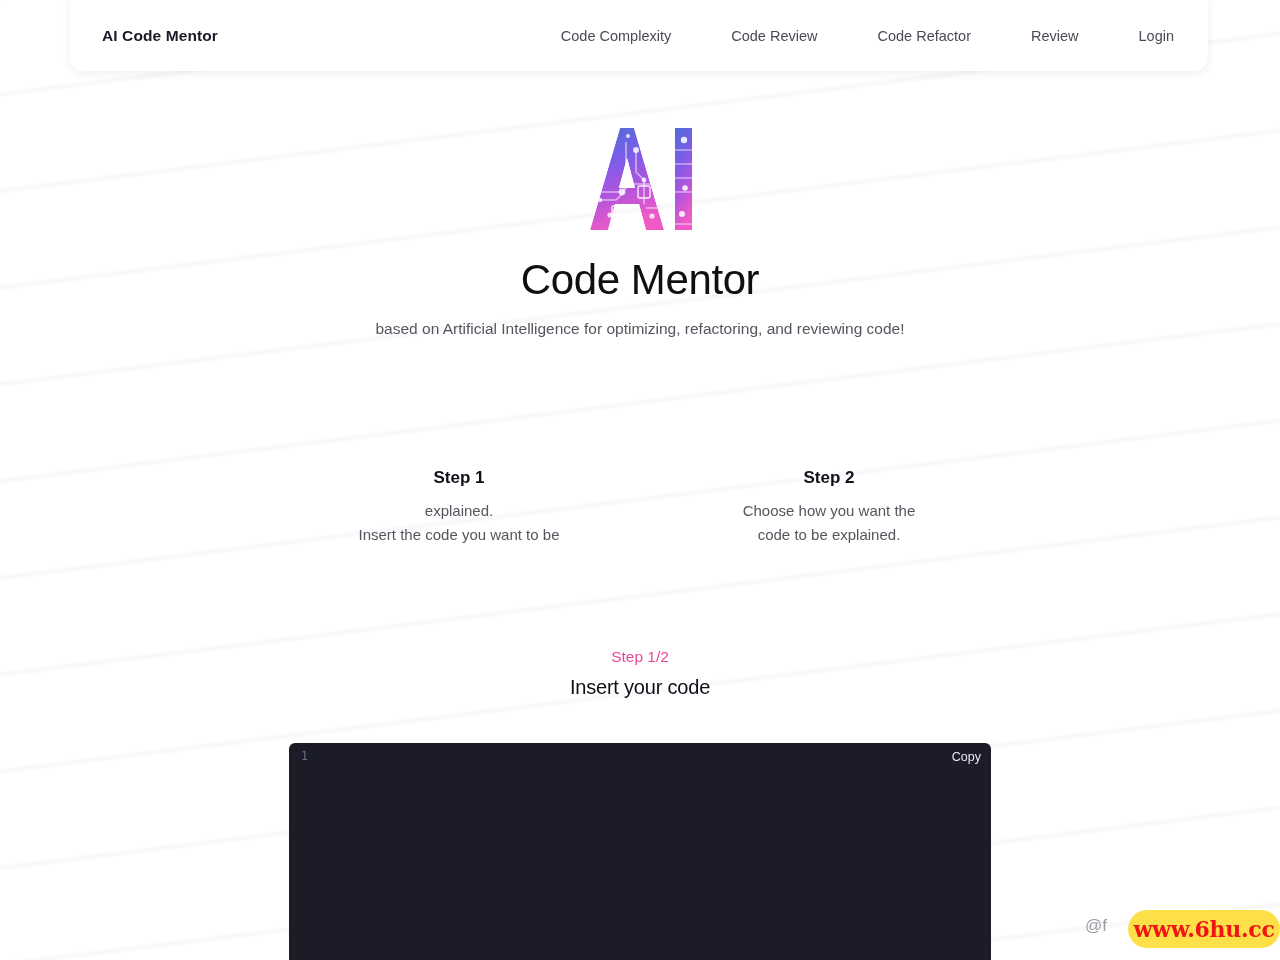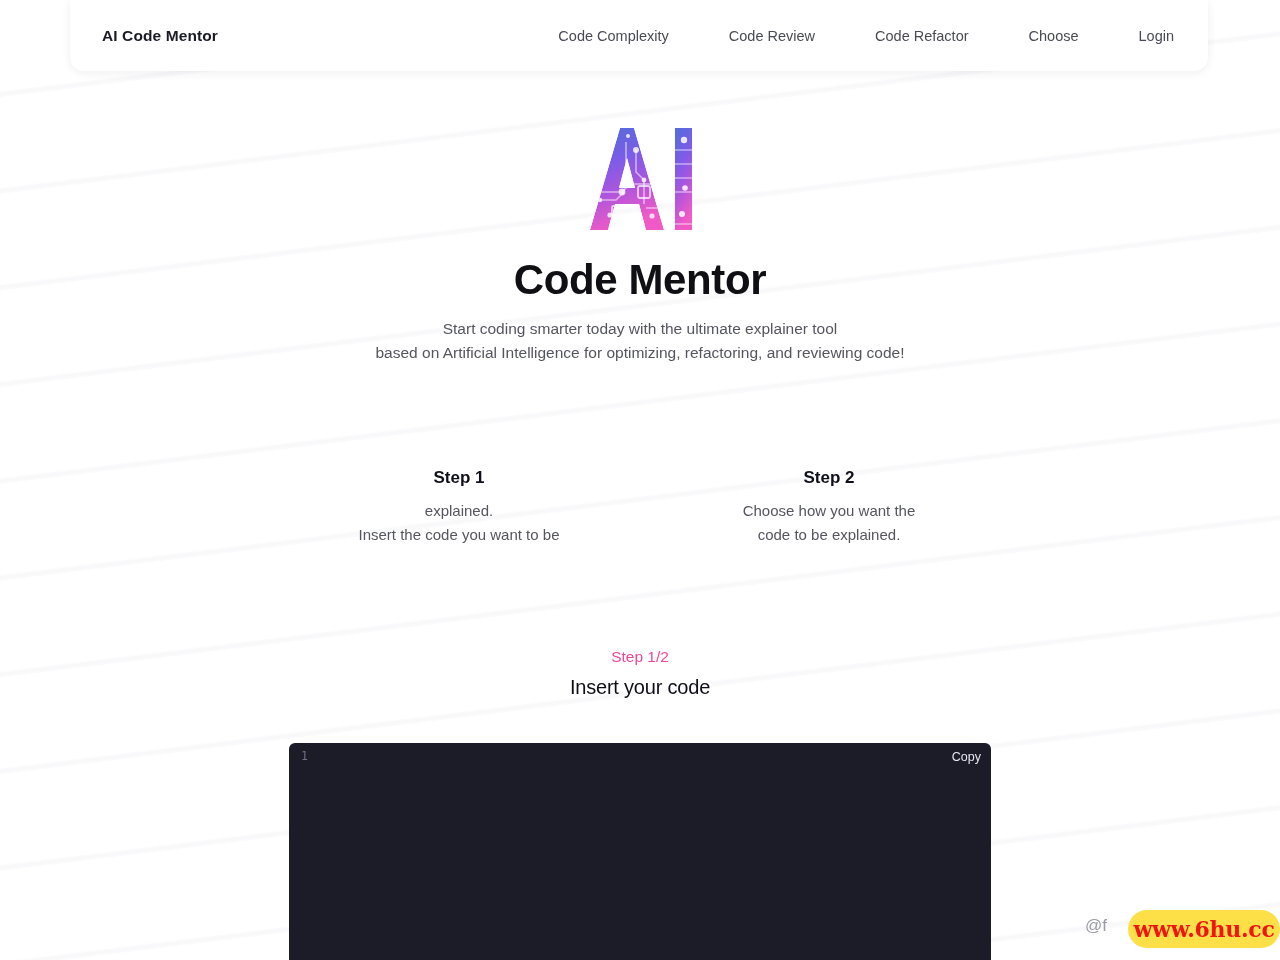--- a/index.html
+++ b/index.html
@@ -90,21 +90,21 @@
   .logo-wrap {
     width: 128px;
     height: 118px;
     margin: 0 auto;
     display: block;
   }
 
   .hero-title {
     margin-top: 20px;
     font-size: 42px;
-    font-weight: bold;
+    font-weight: normal;
     color: #0f0f14;
     letter-spacing: -0.4px;
     line-height: 1.06;
   }
 
   .hero-sub {
     margin-top: 14px;
     font-size: 15.5px;
     color: #55555f;
     line-height: 24px;
@@ -268,21 +268,21 @@
 <div id="bg-texture"></div>
 
 <div id="page">
 
   <div class="navbar">
     <div class="brand">AI Code Mentor</div>
     <div class="nav-links">
       <a class="nav-link">Code Complexity</a>
       <a class="nav-link">Code Review</a>
       <a class="nav-link">Code Refactor</a>
-      <a class="nav-link">Choose</a>
+      <a class="nav-link">Review</a>
       <a class="nav-link">Login</a>
     </div>
   </div>
 
   <div class="hero">
 
     <svg class="logo-wrap" viewBox="0 0 128 118">
       <defs>
         <linearGradient id="aiGrad" x1="0" y1="0" x2="0.25" y2="1">
           <stop offset="0%" stop-color="#4f6ed8"></stop>
@@ -338,21 +338,20 @@
           <circle cx="108" cy="20" r="3.2"></circle>
           <circle cx="109" cy="68" r="2.8"></circle>
           <circle cx="106" cy="94" r="3"></circle>
         </g>
       </g>
     </svg>
 
     <div class="hero-title">Code Mentor</div>
 
     <div class="hero-sub">
-      <div>Start coding smarter today with the ultimate explainer tool</div>
       <div>based on Artificial Intelligence for optimizing, refactoring, and reviewing code!</div>
     </div>
   </div>
 
   <div class="steps">
 
     <div class="step-card first">
       <div class="step-title">Step 1</div>
       <div class="step-desc">
         <div>explained.</div>

